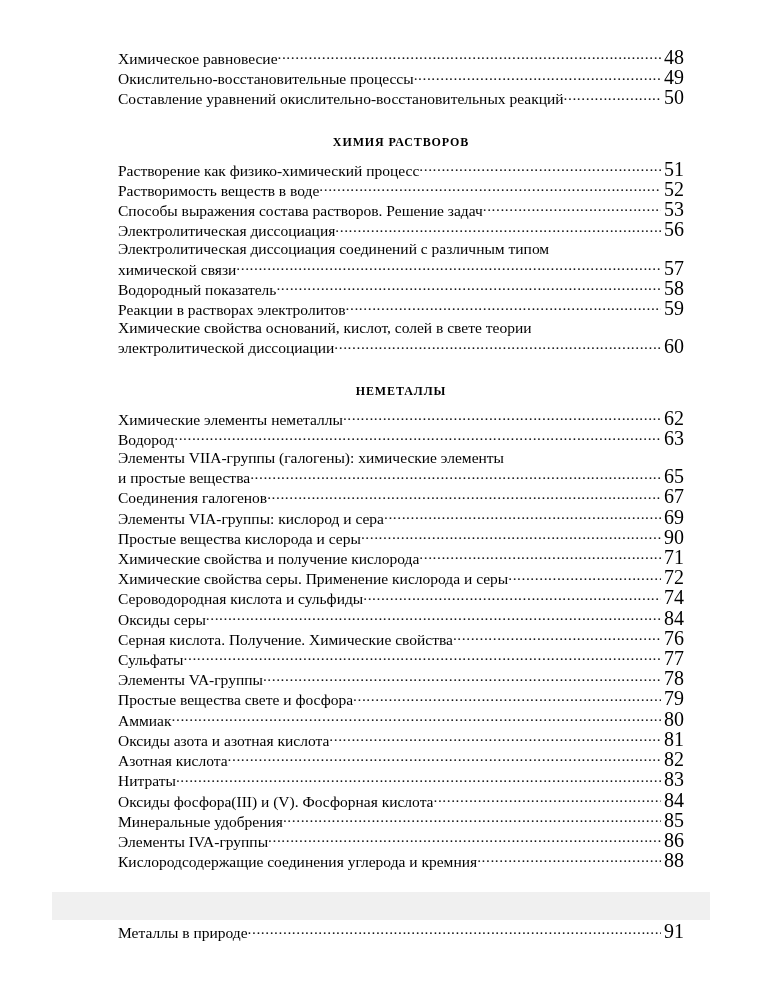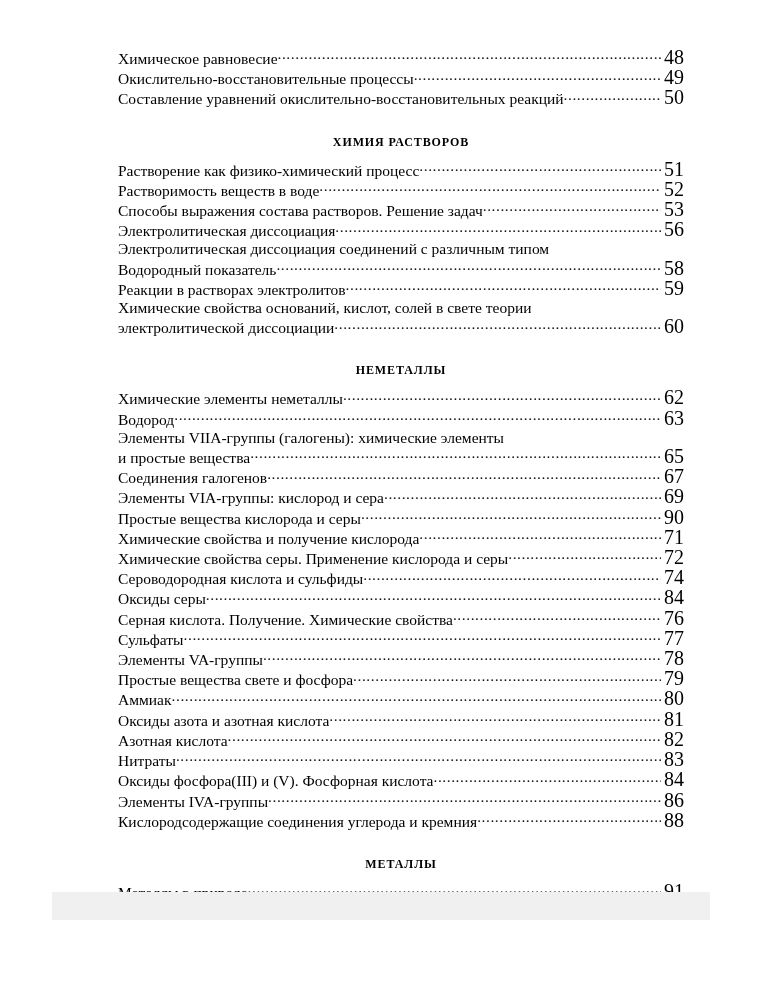--- a/index.html
+++ b/index.html
@@ -142,20 +142,25 @@
       </div>
       <div class="entry">
         <span class="entry-title">Электролитическая диссоциация</span>
         <span class="leader"></span>
         <span class="entry-page">56</span>
       </div>
       <div class="entry cont-first">
         <span class="entry-title">Электролитическая диссоциация соединений с различным типом</span>
       </div>
       <div class="entry">
+        <span class="entry-title">химической связи</span>
+        <span class="leader"></span>
+        <span class="entry-page">57</span>
+      </div>
+      <div class="entry">
         <span class="entry-title">Водородный показатель</span>
         <span class="leader"></span>
         <span class="entry-page">58</span>
       </div>
       <div class="entry">
         <span class="entry-title">Реакции в растворах электролитов</span>
         <span class="leader"></span>
         <span class="entry-page">59</span>
       </div>
       <div class="entry cont-first">
@@ -260,20 +265,25 @@
         <span class="entry-title">Нитраты</span>
         <span class="leader"></span>
         <span class="entry-page">83</span>
       </div>
       <div class="entry">
         <span class="entry-title">Оксиды фосфора(III) и (V). Фосфорная кислота</span>
         <span class="leader"></span>
         <span class="entry-page">84</span>
       </div>
       <div class="entry">
+        <span class="entry-title">Минеральные удобрения</span>
+        <span class="leader"></span>
+        <span class="entry-page">85</span>
+      </div>
+      <div class="entry">
         <span class="entry-title">Элементы IVA-группы</span>
         <span class="leader"></span>
         <span class="entry-page">86</span>
       </div>
       <div class="entry">
         <span class="entry-title">Кислородсодержащие соединения углерода и кремния</span>
         <span class="leader"></span>
         <span class="entry-page">88</span>
       </div>
       <div class="spacer-sm"></div>

